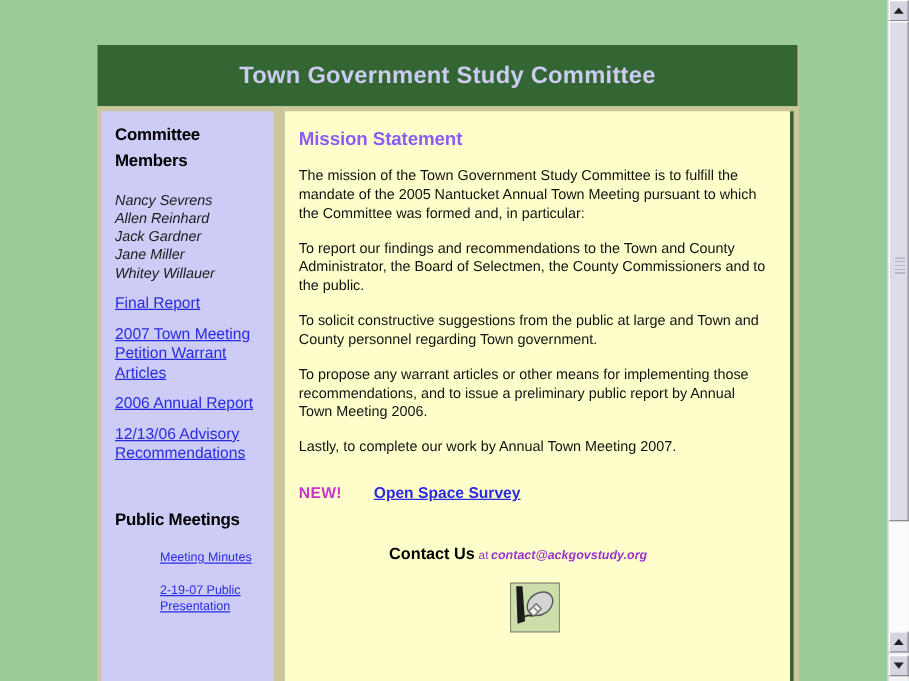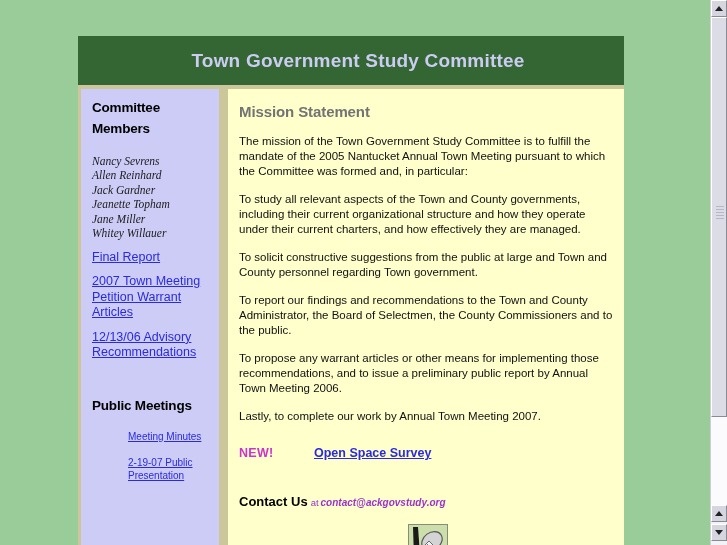--- a/index.html
+++ b/index.html
@@ -11,21 +11,21 @@
     height: 545px;
     overflow: hidden;
     background: #99cc99;
     font-family: "Liberation Sans", sans-serif;
   }
 
   #viewport {
     position: absolute;
     left: 0;
     top: 0;
-    width: 624px;
+    width: 710px;
     height: 545px;
     overflow: hidden;
     background: #99cc99;
   }
 
   
   #page-frame {
     position: absolute;
     left: 78px;
     top: 36px;
@@ -71,21 +71,20 @@
     font-size: 13.5px;
     font-weight: bold;
     color: #000;
     line-height: 1.55;
     letter-spacing: -0.2px;
   }
   .member-list {
     margin: 14px 0 0 0;
     padding: 0;
     list-style: none;
-    font-family: Liberation Serif, serif;
   }
   .member-list li {
     font-style: italic;
     font-size: 11.5px;
     color: #1a1a1a;
     line-height: 14.5px;
     white-space: nowrap;
   }
   .side-links {
     margin: 0;
@@ -127,21 +126,21 @@
     background: #ffffcc;
     border-right: 3px solid #336633;
     padding: 11px 16px 14px 11px;
     box-sizing: border-box;
     min-height: 458px;
   }
   #content h1 {
     margin: 3px 0 14px 0;
     font-size: 15px;
     font-weight: bold;
-    color: #737373;
+    color: #8b5cf6;
     letter-spacing: -0.1px;
   }
   #content p {
     margin: 0 0 13px 0;
     font-size: 11.5px;
     line-height: 15px;
     color: #111;
   }
 
   
@@ -153,26 +152,27 @@
     color: #cc33cc;
     font-weight: bold;
     font-size: 12.5px;
     letter-spacing: 0.3px;
   }
   #new-row .survey-link {
     color: #2a2ae0;
     font-weight: bold;
     font-size: 12.5px;
     text-decoration: underline;
-    margin-left: 36px;
+    margin-left: 21px;
   }
 
   
   #contact {
     margin-top: 31px;
+    text-align: center;
     padding-right: 26px;
   }
   #contact .contact-label {
     font-weight: bold;
     font-size: 13px;
     color: #000;
   }
   #contact .at-word {
     font-size: 9.5px;
     color: #9933cc;
@@ -295,33 +295,35 @@
 
         <h2>
           <span>Committee</span><br>
           <span>Members</span>
         </h2>
 
         <ul class="member-list">
           <li>Nancy Sevrens</li>
           <li>Allen Reinhard</li>
           <li>Jack Gardner</li>
-          <li>Jeanette Topham</li>
           <li>Jane Miller</li>
           <li>Whitey Willauer</li>
         </ul>
 
         <ul class="side-links">
           <li>
             <a href="#">Final Report</a>
           </li>
           <li>
             <a href="#">2007 Town Meeting Petition Warrant Articles</a>
           </li>
           <li>
+            <a href="#">2006 Annual Report</a>
+          </li>
+          <li>
             <a href="#">12/13/06 Advisory Recommendations</a>
           </li>
         </ul>
 
         <h2 class="meetings">Public Meetings</h2>
 
         <ul class="side-links small">
           <li>
             <a href="#">Meeting Minutes</a>
           </li>
@@ -332,23 +334,22 @@
 
       </div>
 
       <div id="gutter"></div>
 
       <div id="content">
 
         <h1>Mission Statement</h1>
 
         <p>The mission of the Town Government Study Committee is to fulfill the mandate of the 2005 Nantucket Annual Town Meeting pursuant to which the Committee was formed and, in particular:</p>
-        <p>To study all relevant aspects of the Town and County governments, including their current organizational structure and how they operate under their current charters, and how effectively they are managed.</p>
+        <p>To report our findings and recommendations to the Town and County Administrator, the Board of Selectmen, the County Commissioners and to the public.</p>
         <p>To solicit constructive suggestions from the public at large and Town and County personnel regarding Town government.</p>
-        <p>To report our findings and recommendations to the Town and County Administrator, the Board of Selectmen, the County Commissioners and to the public.</p>
         <p>To propose any warrant articles or other means for implementing those recommendations, and to issue a preliminary public report by Annual Town Meeting 2006.</p>
         <p>Lastly, to complete our work by Annual Town Meeting 2007.</p>
 
         <div id="new-row">
           <span class="new-badge">NEW!</span>
           <a href="#" class="survey-link">Open Space Survey</a>
         </div>
 
         <div id="contact">
           <span class="contact-label">Contact Us</span><span class="at-word">at</span><span class="email">contact@ackgovstudy.org</span>

